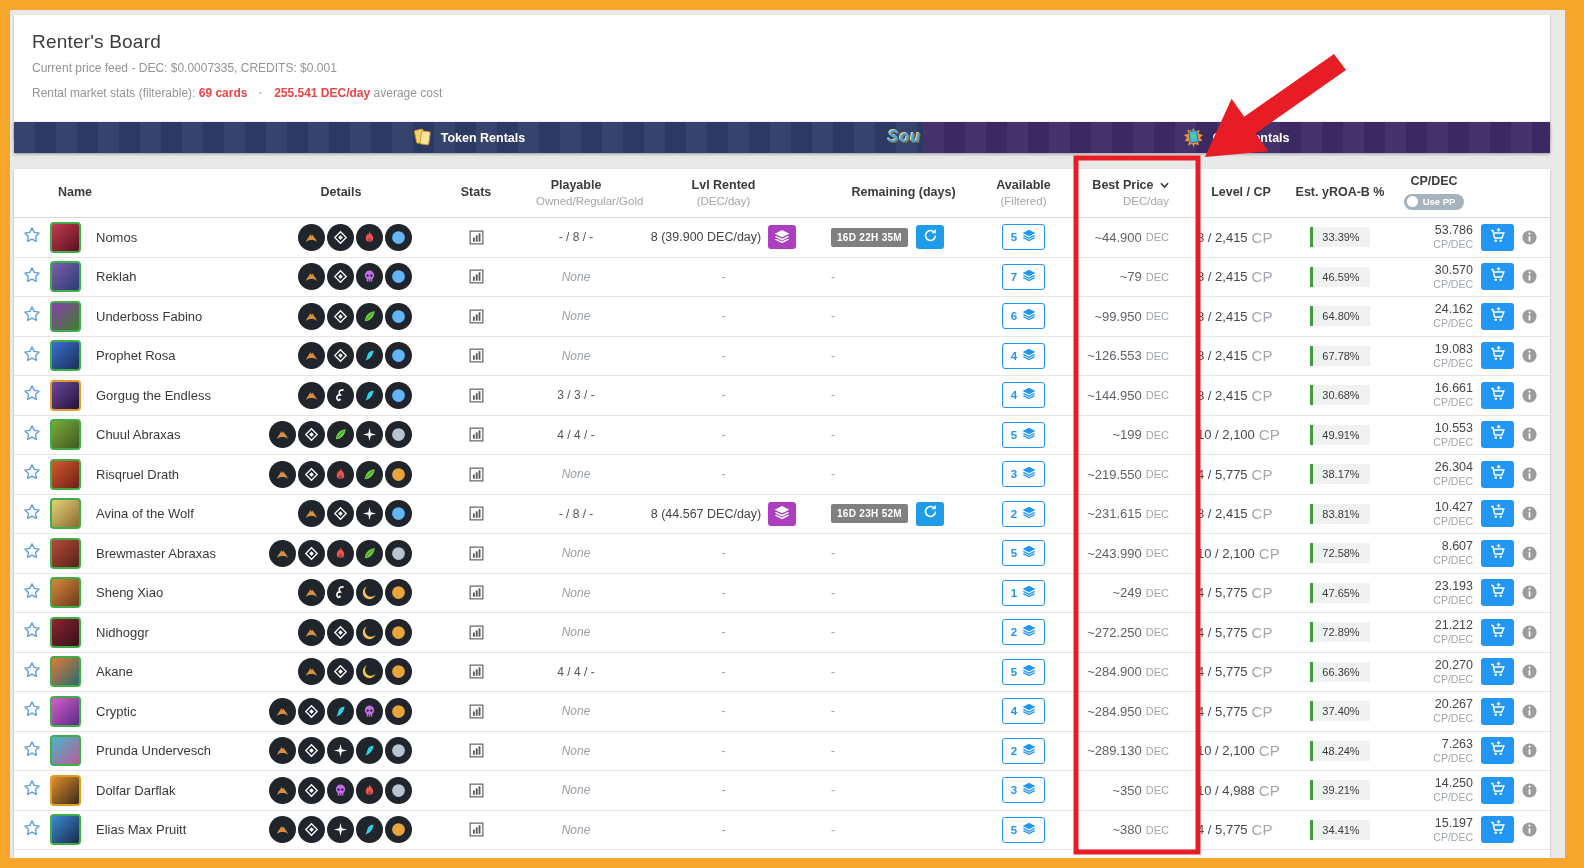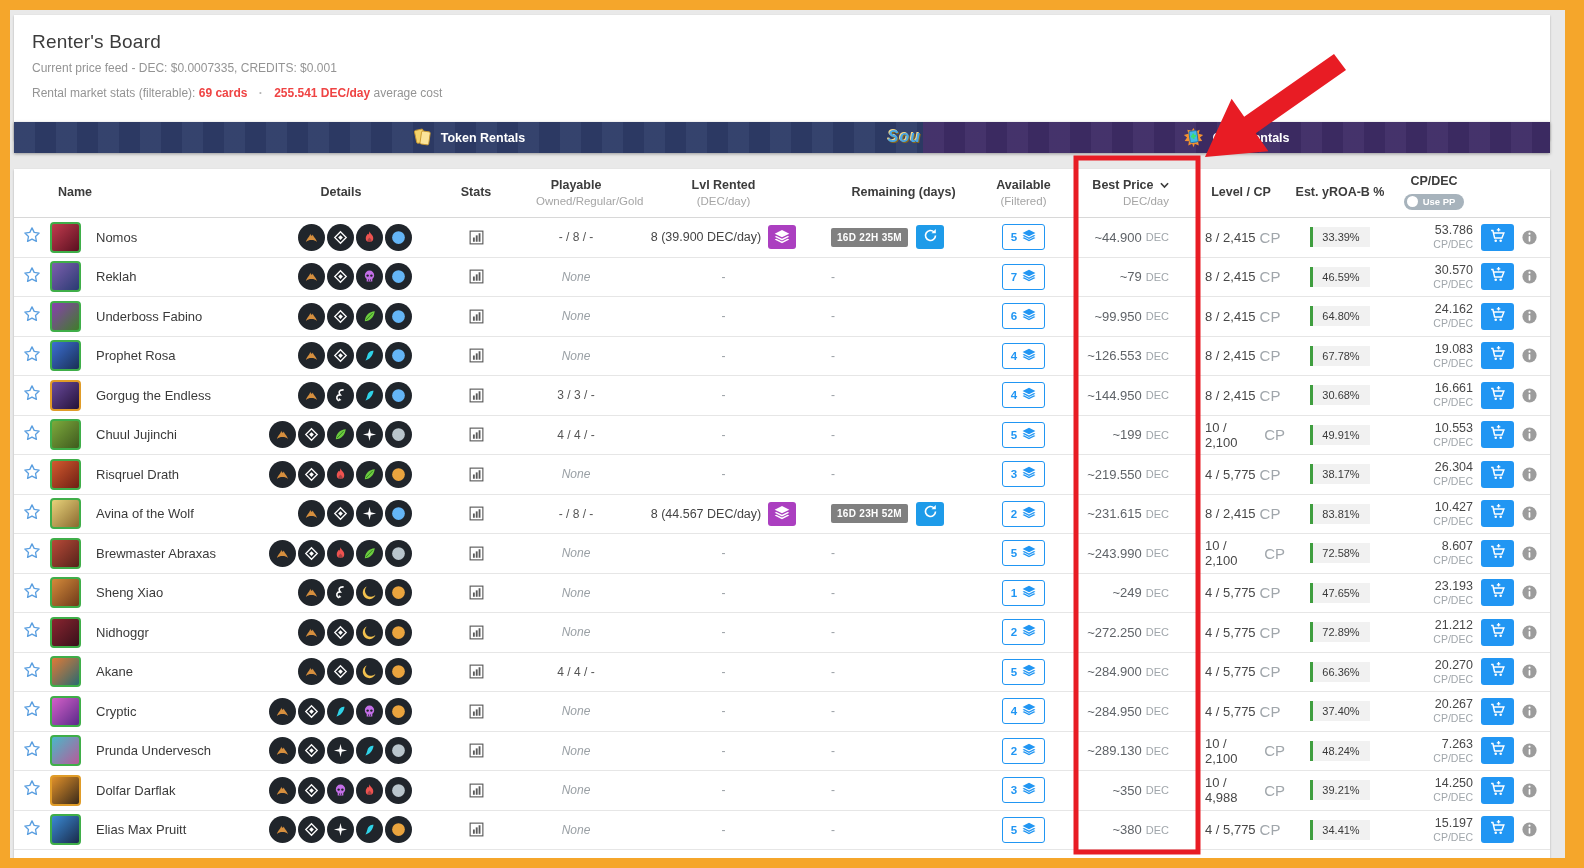--- a/index.html
+++ b/index.html
@@ -64,21 +64,21 @@
   .dash { color:#9aa0a5; font-size:12px; }
   .btn-purple { width:28px; height:24px; border-radius:3px; background:#ab3fc0; display:flex; align-items:center; justify-content:center; cursor:pointer; }
   .timer-badge { background:#808080; color:#fff; font-size:10px; font-weight:bold; padding:4px 6px; border-radius:2px; letter-spacing:.3px; }
   .btn-refresh { width:28px; height:24px; border-radius:3px; background:#1e9be9; display:flex; align-items:center; justify-content:center; cursor:pointer; }
   .c-available { width:95px; justify-content:center; }
   .btn-avail { display:inline-flex; align-items:center; gap:5px; background:#fff; border:1px solid #2196f3; border-radius:3px; padding:3px 8px; cursor:pointer; }
   .btn-avail .n { color:#2196f3; font-size:11.5px; font-weight:bold; }
   .c-best { width:126px; justify-content:flex-end; padding-right:28px; gap:4px; }
   .pnum { font-size:13px; color:#5f6368; }
   .punit { font-size:11px; color:#a0a6ab; }
-  .c-level { width:88px; justify-content:flex-start; padding-left:8px; gap:4px; }
+  .c-level { width:88px; justify-content:flex-start; gap:4px; }
   .lnum { font-size:13px; color:#474747; }
   .lunit { font-size:15px; color:#a0a6ab; }
   .c-yroa { width:110px; justify-content:center; }
   .yroa-badge { background:#f1f1f1; border-left:3px solid #3f9e3f; font-size:11px; color:#3a3a3a; padding:4px 10px 4px 9px; min-width:52px; text-align:left; }
   .c-cpdec { width:78px; flex-direction:column; align-items:flex-end; justify-content:center; line-height:1.2; }
   .cpv { font-size:12.5px; color:#474747; }
   .cpu { font-size:10.5px; color:#a0a6ab; }
   .c-cart { width:48px; justify-content:center; }
   .btn-cart { width:33px; height:27px; border-radius:3px; background:#2196f3; display:flex; align-items:center; justify-content:center; cursor:pointer; }
   .c-info { width:29px; justify-content:flex-start; }
@@ -661,21 +661,21 @@
         </div>
         <div class="tr">
     <div class="td c-star">
             <span><svg viewBox="0 0 24 24" width="18" height="18">
                 <path d="M12 2.5l2.9 6 6.6.9-4.8 4.6 1.2 6.5L12 17.4 6.1 20.5l1.2-6.5L2.5 9.4l6.6-.9z" fill="none" stroke="#5b9fe0" stroke-width="1.8" stroke-linejoin="round"></path>
               </svg></span>
           </div>
     <div class="td c-thumb">
       <div class="thumb" style="background:linear-gradient(135deg, #7daa3c, #3f5a1e); border-color:#3fae49"></div>
     </div>
-    <div class="td c-name">Chuul Jujinchi</div>
+    <div class="td c-name">Chuul Abraxas</div>
     <div class="td c-details">
       <span class="badge">
               <svg viewBox="0 0 24 24" width="15" height="15">
                 <path d="M3 19c2.5-7 5-6 7-13 1 4 3 4 4 1 1 4 4 5 7 12-3-2-5-3-9-3s-6 1-9 3z" fill="#d68f3e"></path>
               </svg>
             </span>
             <span class="badge">
               <svg viewBox="0 0 24 24" width="15" height="15">
                 <path d="M12 2.8L21.2 12 12 21.2 2.8 12z" fill="none" stroke="#fff" stroke-width="2"></path>
                 <path d="M12 8.2L15.8 12 12 15.8 8.2 12z" fill="#fff"></path>

